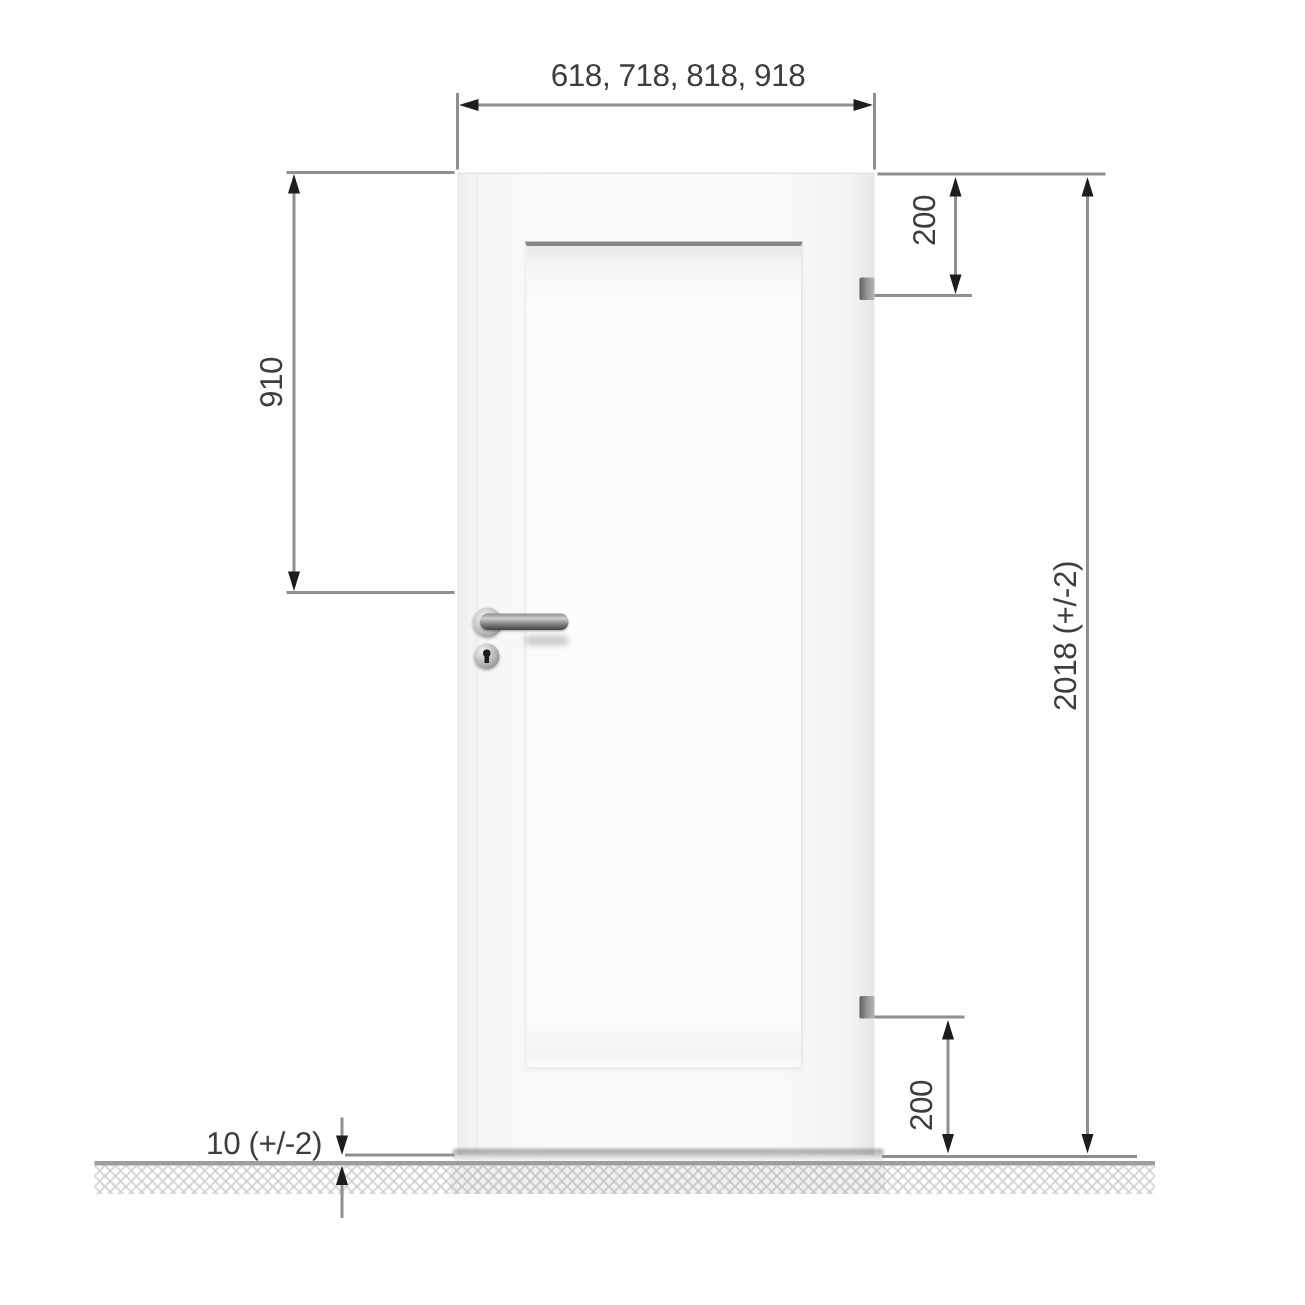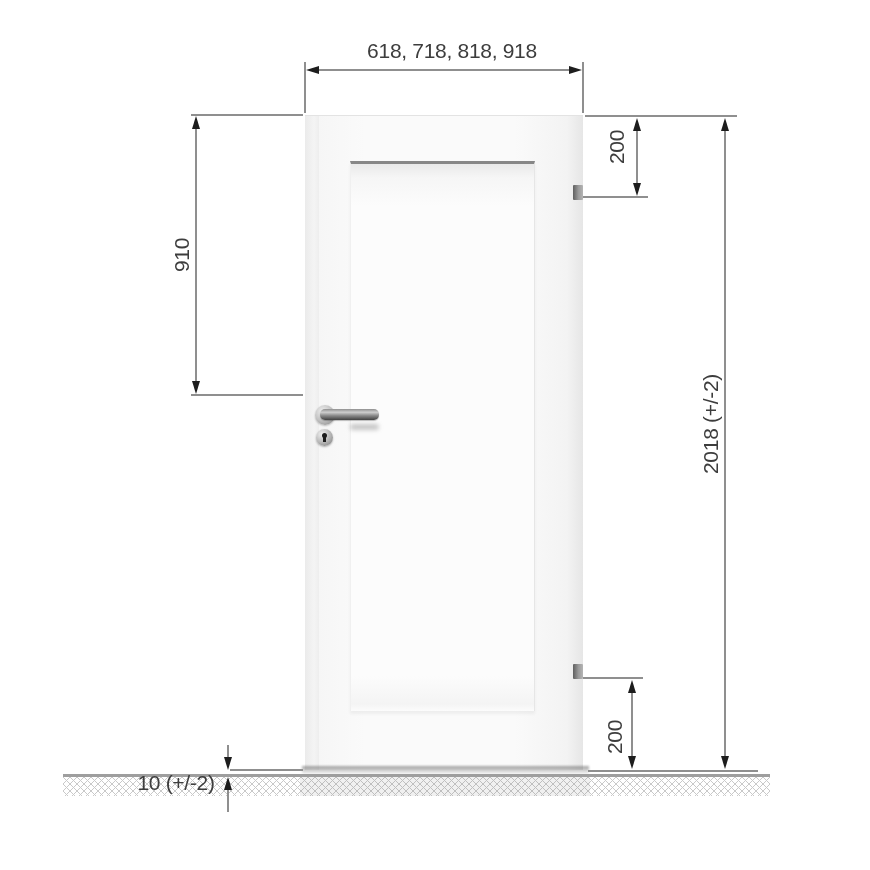--- a/index.html
+++ b/index.html
@@ -135,21 +135,21 @@
     color: #3d3d3d;
     white-space: nowrap;
     transform: translate(-50%, -50%);
   }
   .vert { transform: translate(-50%, -50%) rotate(-90deg); }
   .lbl-width  { left: 408px; top: 51px; margin-left: 44px; }
   .lbl-910    { left: 182px; top: 255px; }
   .lbl-200t   { left: 617px; top: 147px; }
   .lbl-2018   { left: 711px; top: 424px; }
   .lbl-200b   { left: 615px; top: 737px; }
-  .lbl-gap    { left: 176px; top: 763px; margin-top: 20px; }
+  .lbl-gap    { left: 176px; top: 763px; }
 </style>
 </head>
 <body>
 
 <div class="canvas">
 
   <div class="door">
     <div class="edge-strip"></div>
     <div class="panel"></div>
     <div class="hinge hinge-top"></div>

